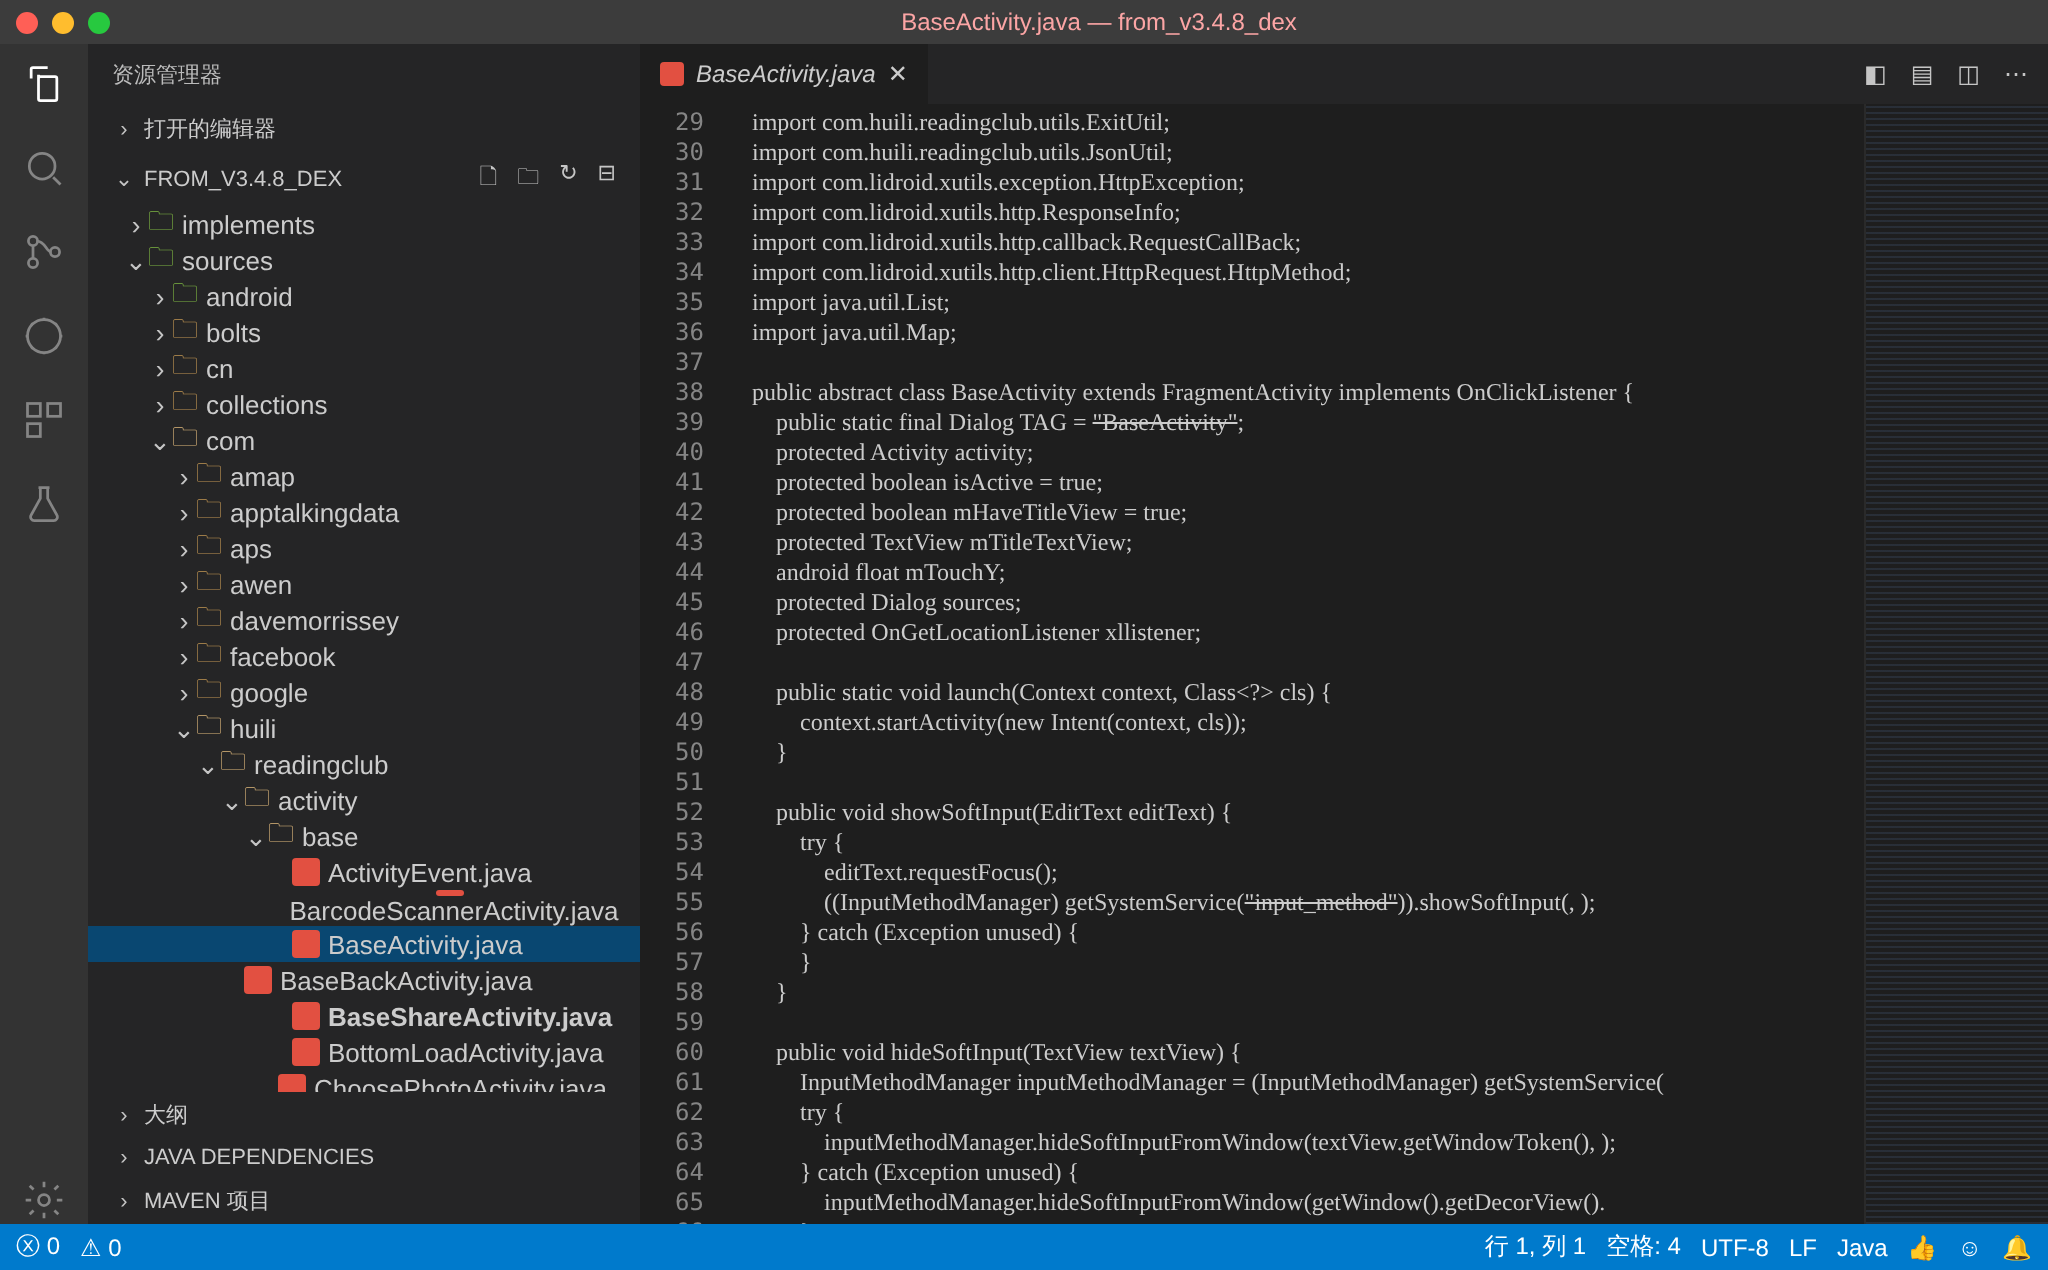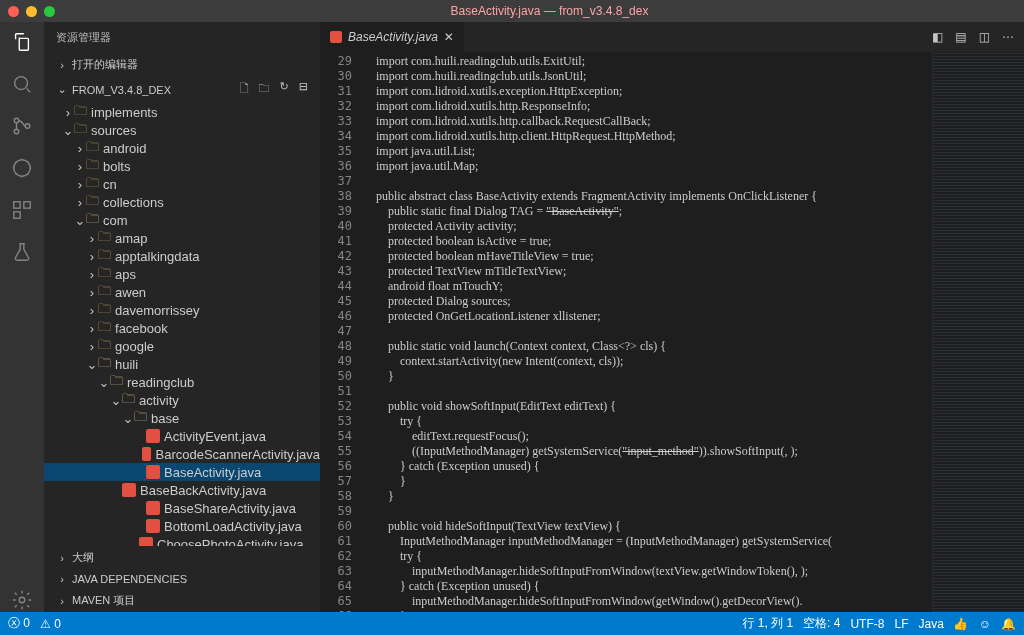--- a/index.html
+++ b/index.html
@@ -208,36 +208,36 @@
         <div class="tree-row" style="padding-left: 78px;">
           <span class="chev">⌄</span>
           <span class="icon-folder open">🗀</span>
           <span>base</span>
         </div>
         <div class="tree-row" style="padding-left: 90px;">
           <span class="chev"></span>
           <span class="icon-java"></span>
           <span>ActivityEvent.java</span>
         </div>
-        <div class="tree-row" style="padding-left: 90px;">
+        <div class="tree-row" style="padding-left: 90px; flex-direction: column;">
           <span class="chev"></span>
           <span class="icon-java"></span>
           <span>BarcodeScannerActivity.java</span>
         </div>
         <div class="tree-row selected" style="padding-left: 90px;">
           <span class="chev"></span>
           <span class="icon-java"></span>
           <span>BaseActivity.java</span>
         </div>
         <div class="tree-row" style="padding-left: 66px;">
           <span class="chev"></span>
           <span class="icon-java"></span>
           <span>BaseBackActivity.java</span>
         </div>
-        <div class="tree-row" style="padding-left: 90px;">
+        <div class="tree-row" style="padding-left: 90px; font-weight: bold;">
           <span class="chev"></span>
           <span class="icon-java"></span>
           <span>BaseShareActivity.java</span>
         </div>
         <div class="tree-row" style="padding-left: 90px;">
           <span class="chev"></span>
           <span class="icon-java"></span>
           <span>BottomLoadActivity.java</span>
         </div>
         <div class="tree-row" style="padding-left: 83px;">

